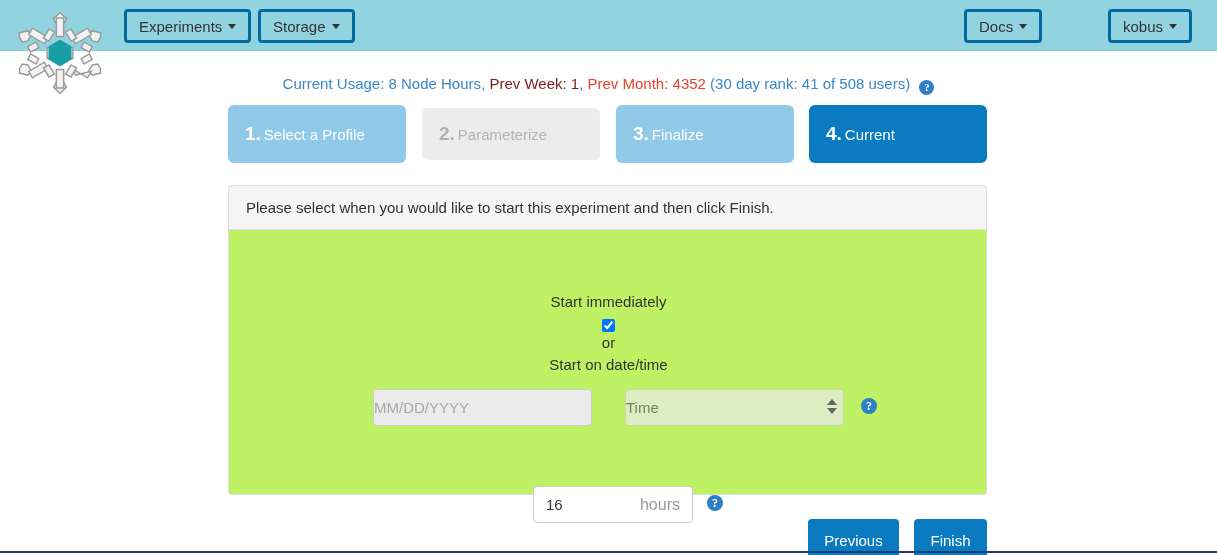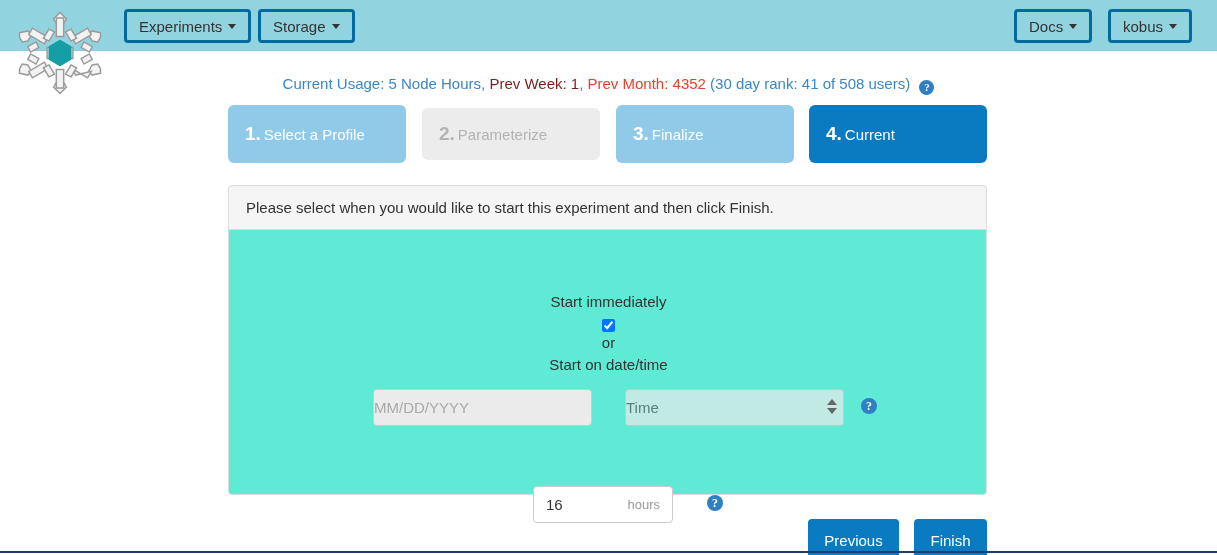--- a/index.html
+++ b/index.html
@@ -35,21 +35,21 @@
   }
   .caret {
     display: inline-block;
     width: 0; height: 0;
     border-left: 4px solid transparent;
     border-right: 4px solid transparent;
     border-top: 5px solid #333333;
   }
   #nav-experiments { left: 124px; top: 9px; }
   #nav-storage     { left: 258px; top: 9px; }
-  #nav-docs        { left: 1014px; top: 9px; }
+  #nav-docs        { left: 964px; top: 9px; }
   #nav-user        { left: 1108px; top: 9px; }
 
   
   .logo {
     position: absolute; left: 14px; top: 5px;
     width: 92px; height: 96px;
     z-index: 5;
   }
 
   
@@ -98,21 +98,21 @@
   .step.s3 { left: 388px; top: 0px;  width: 178px; height: 58px; background: #91cae8; color: #ffffff; }
   .step.s4 { left: 581px; top: 0px;  width: 178px; height: 58px; background: #0a7bc0; color: #ffffff; }
   .step.s1 .lbl, .step.s3 .lbl { opacity: .97; }
 
   
   .panel {
     position: absolute; left: 228px; top: 185px;
     width: 759px; height: 310px;
     border: 1px solid #dddddd;
     border-radius: 4px;
-    background: #5eead4;
+    background: #bef264;
   }
   .panel-head {
     height: 44px;
     background: #f5f5f5;
     border-bottom: 1px solid #dddddd;
     border-radius: 3px 3px 0 0;
     display: flex; align-items: center;
     padding-left: 17px;
     font-size: 15px;
     color: #333333;
@@ -169,36 +169,36 @@
     border-right: 5px solid transparent;
   }
   .sel-arrows i.up   { border-bottom: 6px solid #666666; }
   .sel-arrows i.down { border-top: 6px solid #666666; margin-top: 3px; }
   #help-datetime { position: absolute; left: 632px; top: 9px; }
 
   
   .row-duration { position: absolute; top: 256px; left: 0; width: 759px; }
   .dur-group {
     position: absolute; left: 304px; top: 0;
-    width: 140px; height: 37px;
+    width: 160px; height: 37px;
     border: 1px solid #cccccc;
     border-radius: 4px;
     background: #ffffff;
     display: flex; align-items: center;
   }
   #duration-input {
     border: 0; outline: 0; background: transparent;
     width: 92px; height: 35px;
     font-size: 15px; color: #333333;
     font-family: "Liberation Sans", sans-serif;
     padding: 0 0 0 12px;
   }
   .dur-addon {
     flex: 1; text-align: right; padding-right: 12px;
-    font-size: 13px; color: #9a9a9a;
+    font-size: 16px; color: #9a9a9a;
   }
   #help-duration { position: absolute; left: 478px; top: 9px; }
 
   
   .btn-primary {
     position: absolute;
     background: #0a7bc0;
     border: none;
     border-radius: 4px;
     color: #ffffff;
@@ -262,21 +262,21 @@
       <path d="M24 38 l3 6 -9 5 -3 -6 z"></path>
       <path d="M76 38 l-3 6 9 5 3 -6 z"></path>
       <path d="M24 62 l3 -6 -9 -5 -3 6 z"></path>
       <path d="M76 62 l-3 -6 9 -5 3 6 z"></path>
       <path d="M36 44 h28 v12 h-28 z"></path>
     </g>
     <path d="M50 36 l12 7 v14 l-12 7 -12 -7 v-14 z" fill="#169ea4" stroke="#169ea4"></path>
   </svg>
 
   <div class="usage">
-    <span>Current Usage: 5 Node Hours,</span>
+    <span>Current Usage: 8 Node Hours,</span>
     <span class="u-week">Prev Week: 1</span><span>,</span>
     <span class="u-month">Prev Month: 4352</span>
     <span>(30 day rank: 41 of 508 users)</span>
     <span class="help-icon">?</span>
   </div>
 
   <div class="steps">
     <div class="step s1">
       <span class="num">1.</span>
       <span class="lbl">Select a Profile</span>

